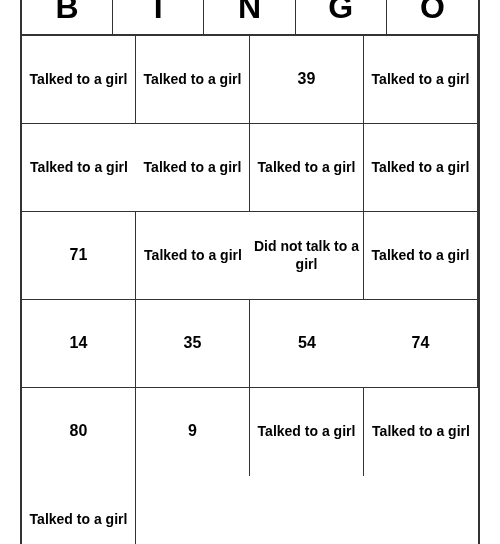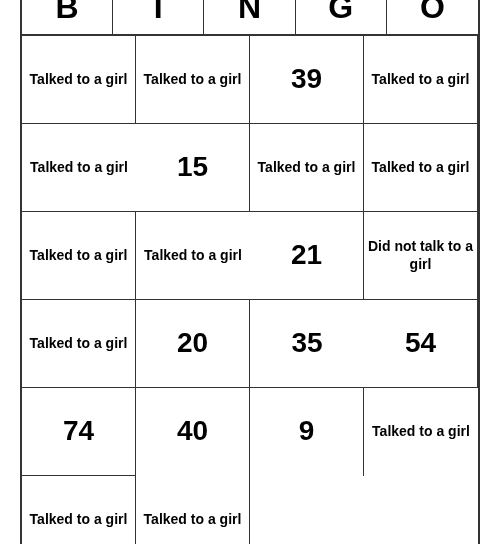--- a/index.html
+++ b/index.html
@@ -48,21 +48,21 @@
       line-height: 1.3;
       padding: 4px;
     }
     .bingo-cell:nth-child(5n) {
       border-right: none;
     }
     .bingo-grid .bingo-cell:nth-last-child(-n+5) {
       border-bottom: none;
     }
     .cell-number {
-      font-size: 28px;
+      font-size: 16px;
       text-align: right;
     }
   </style>
 </head>
 <body>
 
 <div class="bingo-card">
   <div class="bingo-header">
   <div class="bingo-header-cell">B</div>
       <div class="bingo-header-cell">I</div>
@@ -71,46 +71,43 @@
       <div class="bingo-header-cell">O</div>
     </div>
   <div class="bingo-grid">
   <div class="bingo-cell">Talked to a girl</div>
       <div class="bingo-cell">Talked to a girl</div>
       <div class="bingo-cell">
         <span class="cell-number">39</span>
       </div>
       <div class="bingo-cell">Talked to a girl</div>
       <div class="bingo-cell">Talked to a girl</div>
-      <div class="bingo-cell">
-        <span class="cell-number">15</span>
-      </div>
-      <div class="bingo-cell">Talked to a girl</div>
       <div class="bingo-cell">Talked to a girl</div>
       <div class="bingo-cell">Talked to a girl</div>
       <div class="bingo-cell">Talked to a girl</div>
       <div class="bingo-cell">
-        <span class="cell-number">21</span>
+        <span class="cell-number">71</span>
       </div>
+      <div class="bingo-cell">Talked to a girl</div>
       <div class="bingo-cell">Did not talk to a girl</div>
       <div class="bingo-cell">Talked to a girl</div>
       <div class="bingo-cell">
-        <span class="cell-number">20</span>
+        <span class="cell-number">14</span>
       </div>
       <div class="bingo-cell">
         <span class="cell-number">35</span>
       </div>
       <div class="bingo-cell">
         <span class="cell-number">54</span>
       </div>
       <div class="bingo-cell">
         <span class="cell-number">74</span>
       </div>
       <div class="bingo-cell">
-        <span class="cell-number">40</span>
+        <span class="cell-number">80</span>
       </div>
       <div class="bingo-cell">
         <span class="cell-number">9</span>
       </div>
       <div class="bingo-cell">Talked to a girl</div>
       <div class="bingo-cell">Talked to a girl</div>
       <div class="bingo-cell">Talked to a girl</div>
     </div>
 </div>
 

